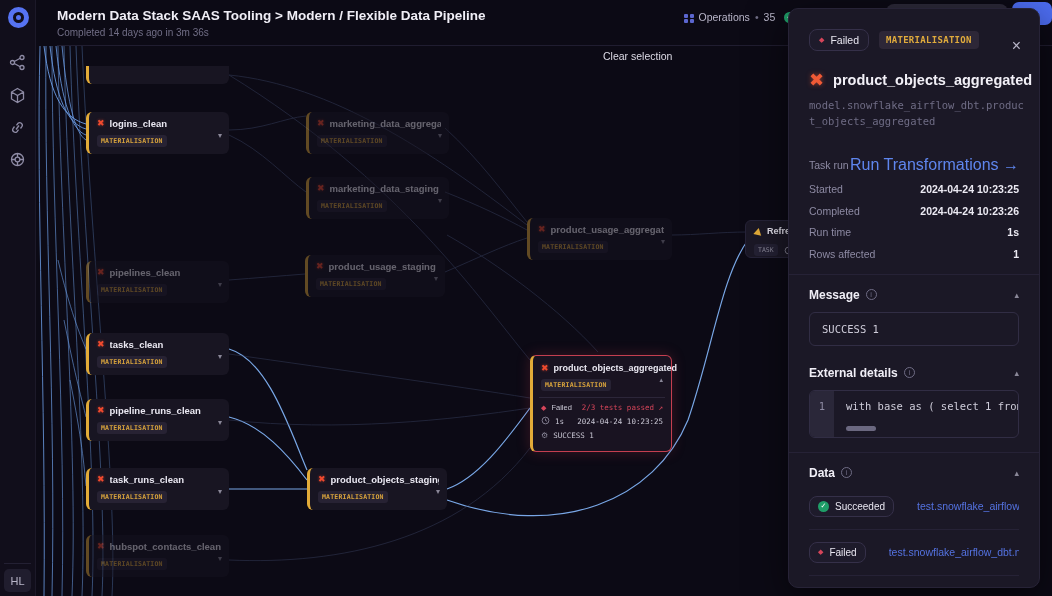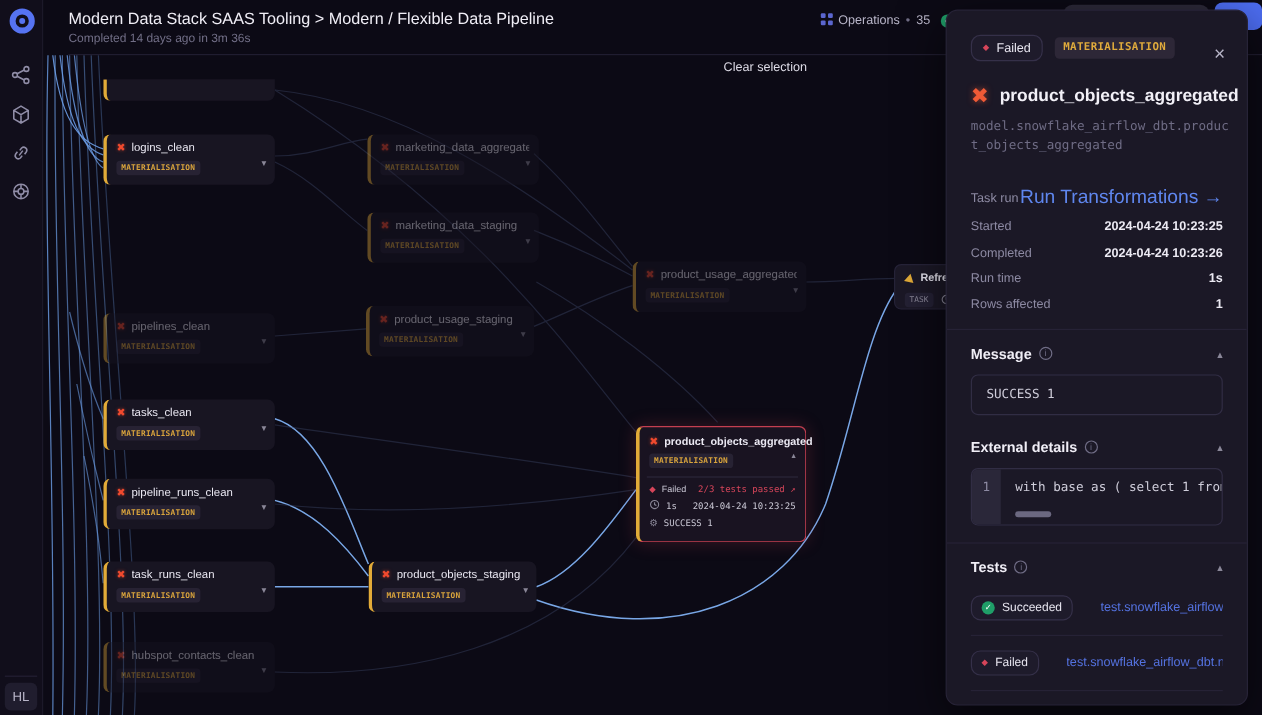--- a/index.html
+++ b/index.html
@@ -15,43 +15,43 @@
   .logo { position:absolute; left:8px; top:7px; width:21px; height:21px; border-radius:50%; border:5px solid #5673f2; }
   .logo::after { content:""; position:absolute; left:3px; top:3px; width:5px; height:5px; border-radius:50%; background:#5673f2; }
   .side-ic { position:absolute; left:9px; width:18px; height:18px; color:#8f8ca6; }
   .side-ic svg { width:17px; height:17px; stroke:#8f8ca6; stroke-width:1.3; fill:none; }
   .side-div { position:absolute; left:4px; right:4px; top:563px; height:1px; background:#232033; }
   .avatar { position:absolute; left:4px; top:569px; width:27px; height:23px; background:#201d2e; border-radius:5px;
             display:flex; align-items:center; justify-content:center; font-size:11px; color:#b9b6c9; }
 
   
   #header { position:absolute; left:36px; top:0; right:0; height:46px; z-index:2; }
-  .hdr-title { position:absolute; left:21px; top:8px; font-size:13.5px; font-weight:normal; color:#f0eef6; white-space:nowrap; }
+  .hdr-title { position:absolute; left:21px; top:8px; font-size:13.5px; font-weight:bold; color:#f0eef6; white-space:nowrap; }
   .hdr-sub { position:absolute; left:21px; top:27px; font-size:10px; color:#716e86; }
   .hdr-line { position:absolute; left:21px; right:0; top:45px; height:1px; background:#201d30; }
   .clear-sel { position:absolute; left:567px; top:12px; font-size:10.5px; color:#dddbe6; cursor:pointer;margin-top:38px; }
-  .ops-chip { position:absolute; left:648px; top:11px; display:flex; align-items:flex-start; gap:5px; font-size:10.5px; color:#b9b6c9; }
+  .ops-chip { position:absolute; left:648px; top:11px; display:flex; align-items:flex-end; gap:5px; font-size:10.5px; color:#b9b6c9; }
   .grid-icon { display:inline-grid; grid-template-columns:4px 4px; grid-gap:1.5px; }
   .grid-icon i { width:4px; height:4px; background:#5b66cf; border-radius:1px; }
   .dot-sep { color:#716e86; }
   .succ-chip { position:absolute; left:748px; top:11px; display:flex; align-items:center; gap:5px; font-size:10.5px; color:#b9b6c9; }
   .check-circ { width:11px; height:11px; border-radius:50%; background:#1f9e68; color:#fff; font-size:7px; display:inline-flex; align-items:center; justify-content:center; }
   .btn-ghost { position:absolute; left:886px; top:4px; width:122px; height:25px; background:#2c2939; border-radius:8px; z-index:1; }
   .btn-primary { position:absolute; left:1012px; top:2px; width:40px; height:23px; background:#4d6df2; border-radius:7px; z-index:1; }
 
   
   #edges { position:absolute; left:0; top:0; z-index:1; }
 
   
   .node { position:absolute; width:143px; height:42px; background:#181522; border-radius:6px; border-left:3px solid #e2ab38;
           padding:6px 8px 5px 8px; z-index:2; cursor:pointer; }
   .node.dim { opacity:0.4; }
   .n-head { display:flex; align-items:center; gap:5px; }
   .dbt-ic { color:#f04a2e; font-size:9px; line-height:9px; text-shadow:0 0 3px rgba(240,74,46,.6); }
-  .n-title { font-size:9.5px; font-weight:normal; color:#eae8f2; white-space:nowrap; overflow:hidden; }
+  .n-title { font-size:9.5px; font-weight:bold; color:#eae8f2; white-space:nowrap; overflow:hidden; }
   .n-chev { position:absolute; right:7px; top:19px; font-size:8px; color:#8a8798; cursor:pointer; }
   .n-badge { display:inline-block; margin-top:5px; font-family:"DejaVu Sans Mono",monospace; font-size:6.5px; font-weight:bold;
              color:#d9a43c; background:#272233; border-radius:3px; padding:2px 4px; letter-spacing:.2px; }
   .node-partial { position:absolute; left:86px; top:66px; width:143px; height:18px; background:#181522; border-left:3px solid #e2ab38;
                   border-radius:0 0 6px 6px; z-index:2; }
 
   
   .node-task { position:absolute; left:745px; top:220px; width:90px; height:38px; background:#1b1826; border:1px solid #262338;
                border-radius:6px; padding:5px 8px; z-index:2; }
   .task-head { display:flex; align-items:center; gap:5px; font-size:9px; font-weight:bold; color:#e5e3ee; }
@@ -420,21 +420,21 @@
       <div class="code-gut">1</div>
       <div class="code-area">
         <span>with base as ( select 1 from SNOWFLAKE</span>
         <span class="code-scroll"></span>
       </div>
     </div>
 
     <div class="p-div"></div>
 
     <div class="sec-head">
-      <span class="sec-title">Tests</span>
+      <span class="sec-title">Data</span>
       <span class="info-i">i</span>
       <span class="sec-collapse">▴</span>
     </div>
     <div style="margin-top:4px">
       <div class="test-row">
         <span class="t-pill">
           <span class="check-circ">✓</span>
           <span>Succeeded</span>
         </span>
         <span class="test-link">test.snowflake_airflow_dbt.unique_pro</span>

